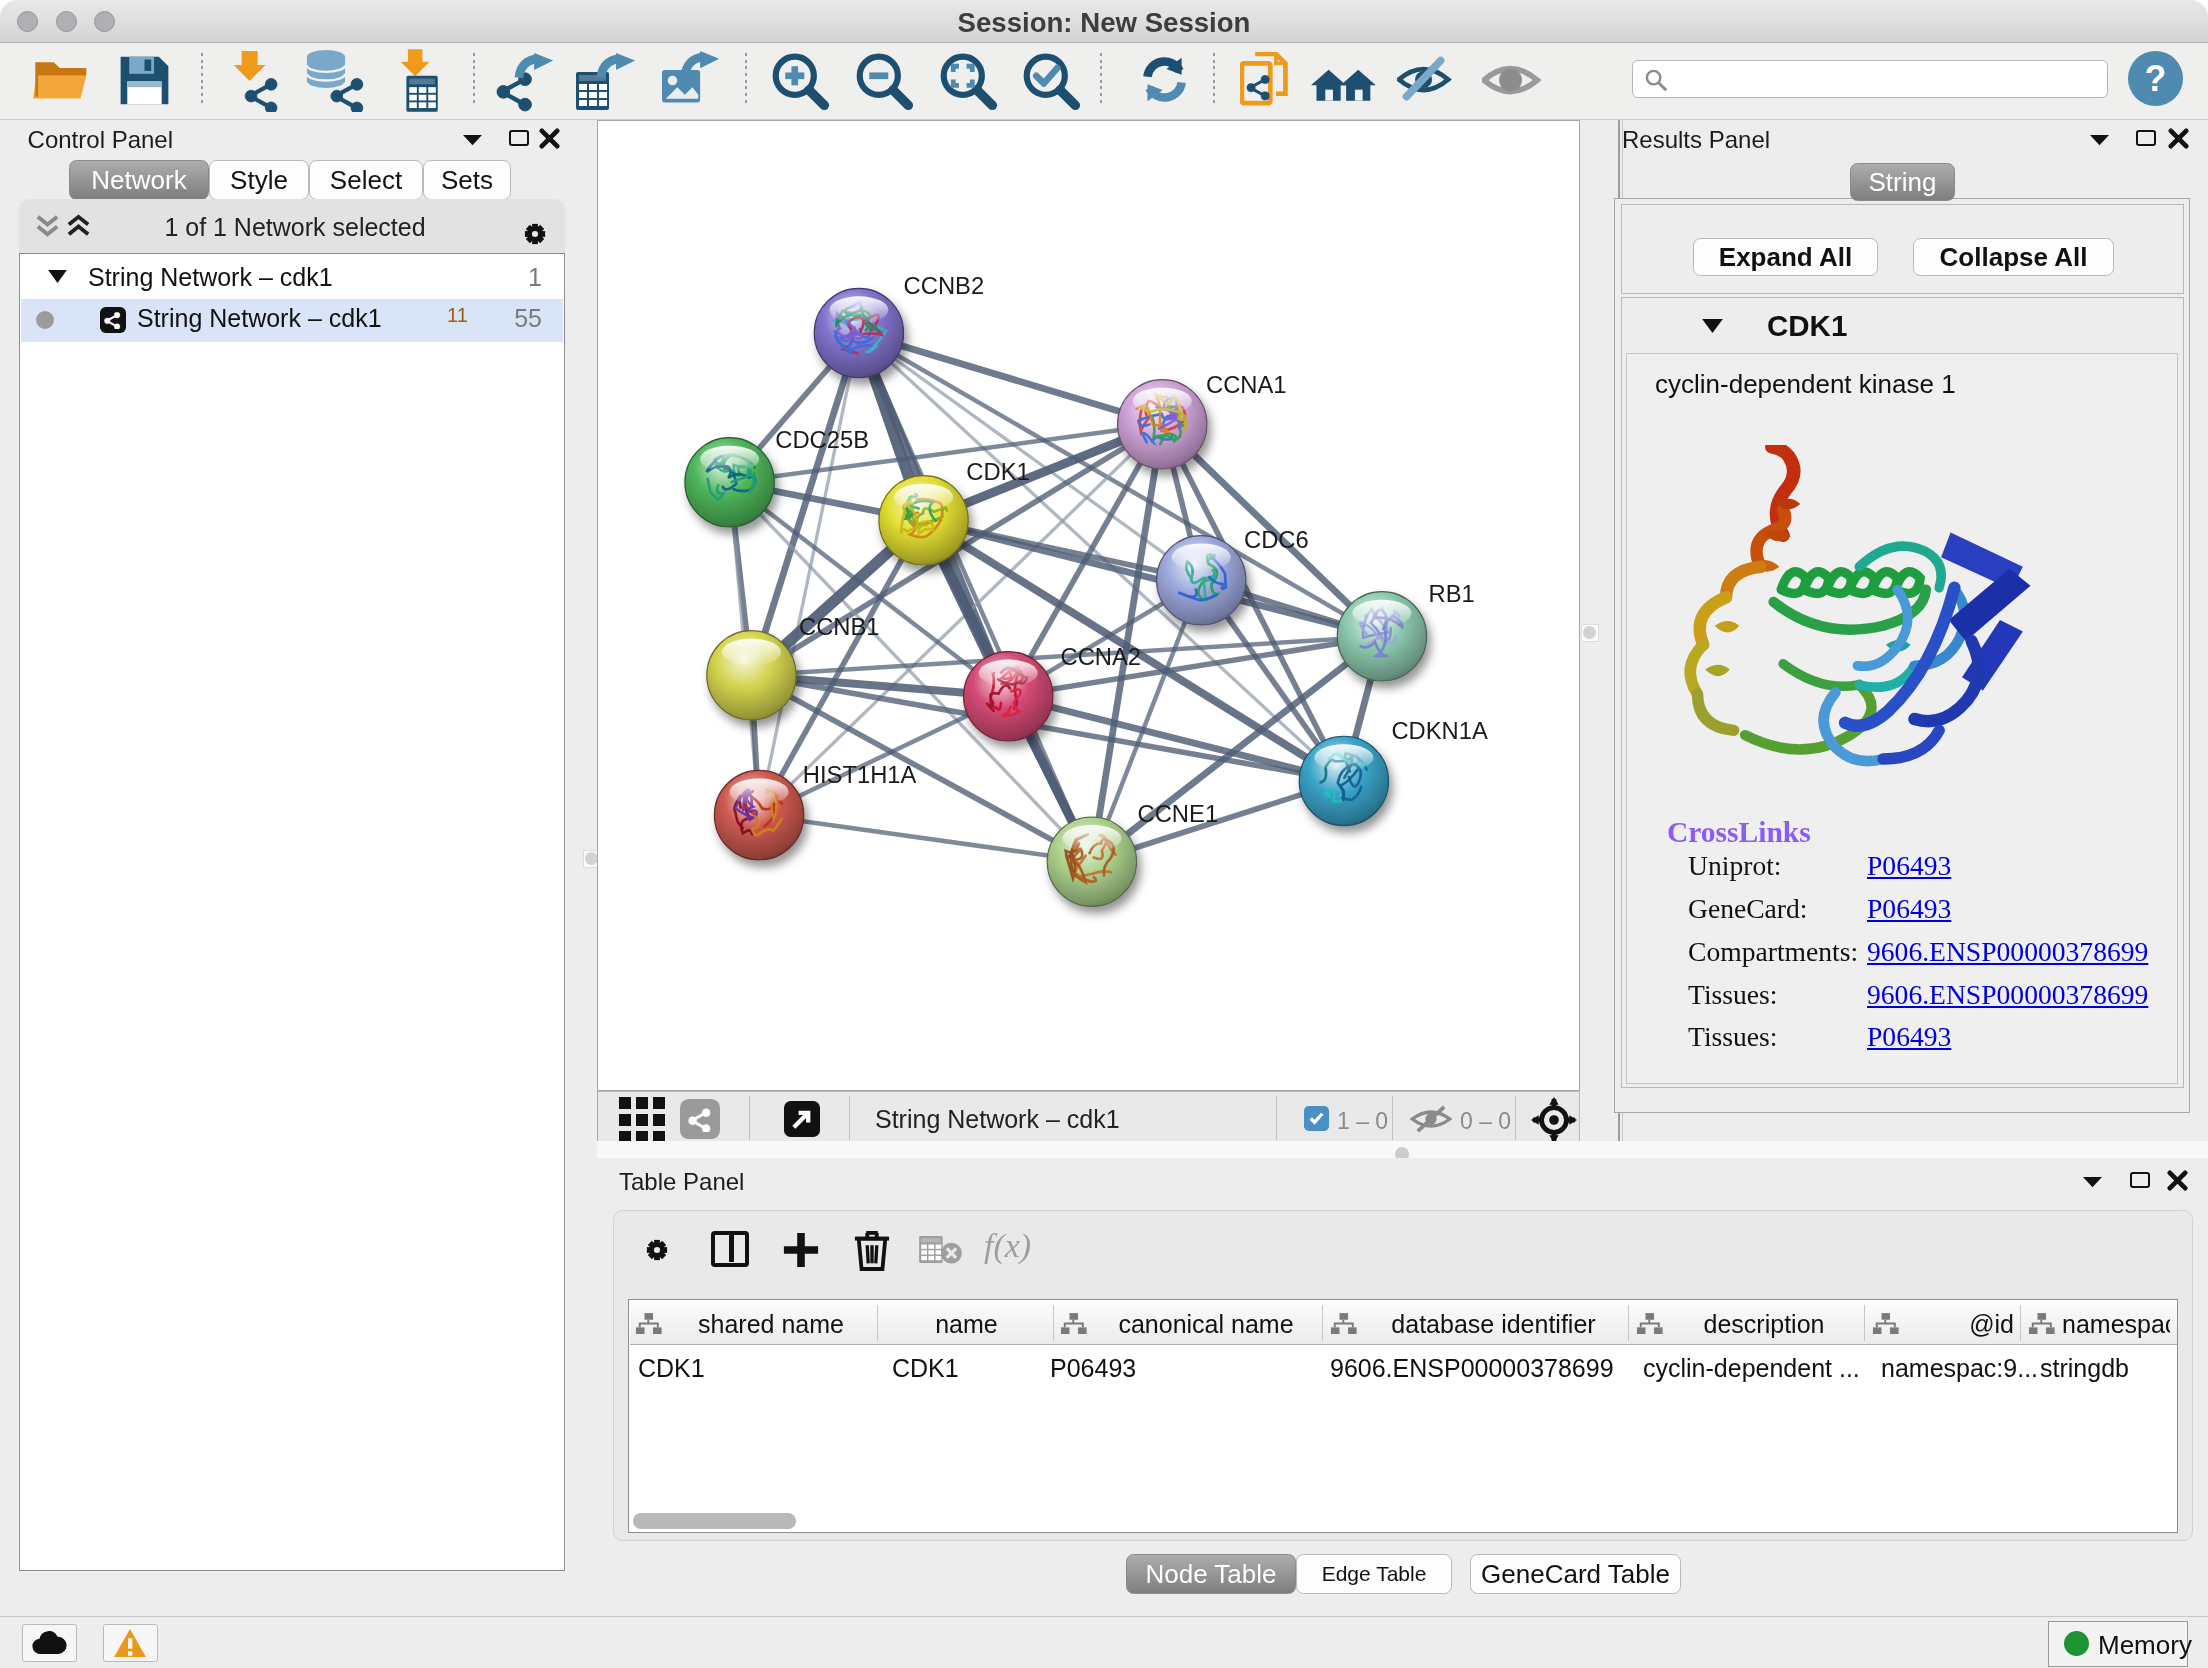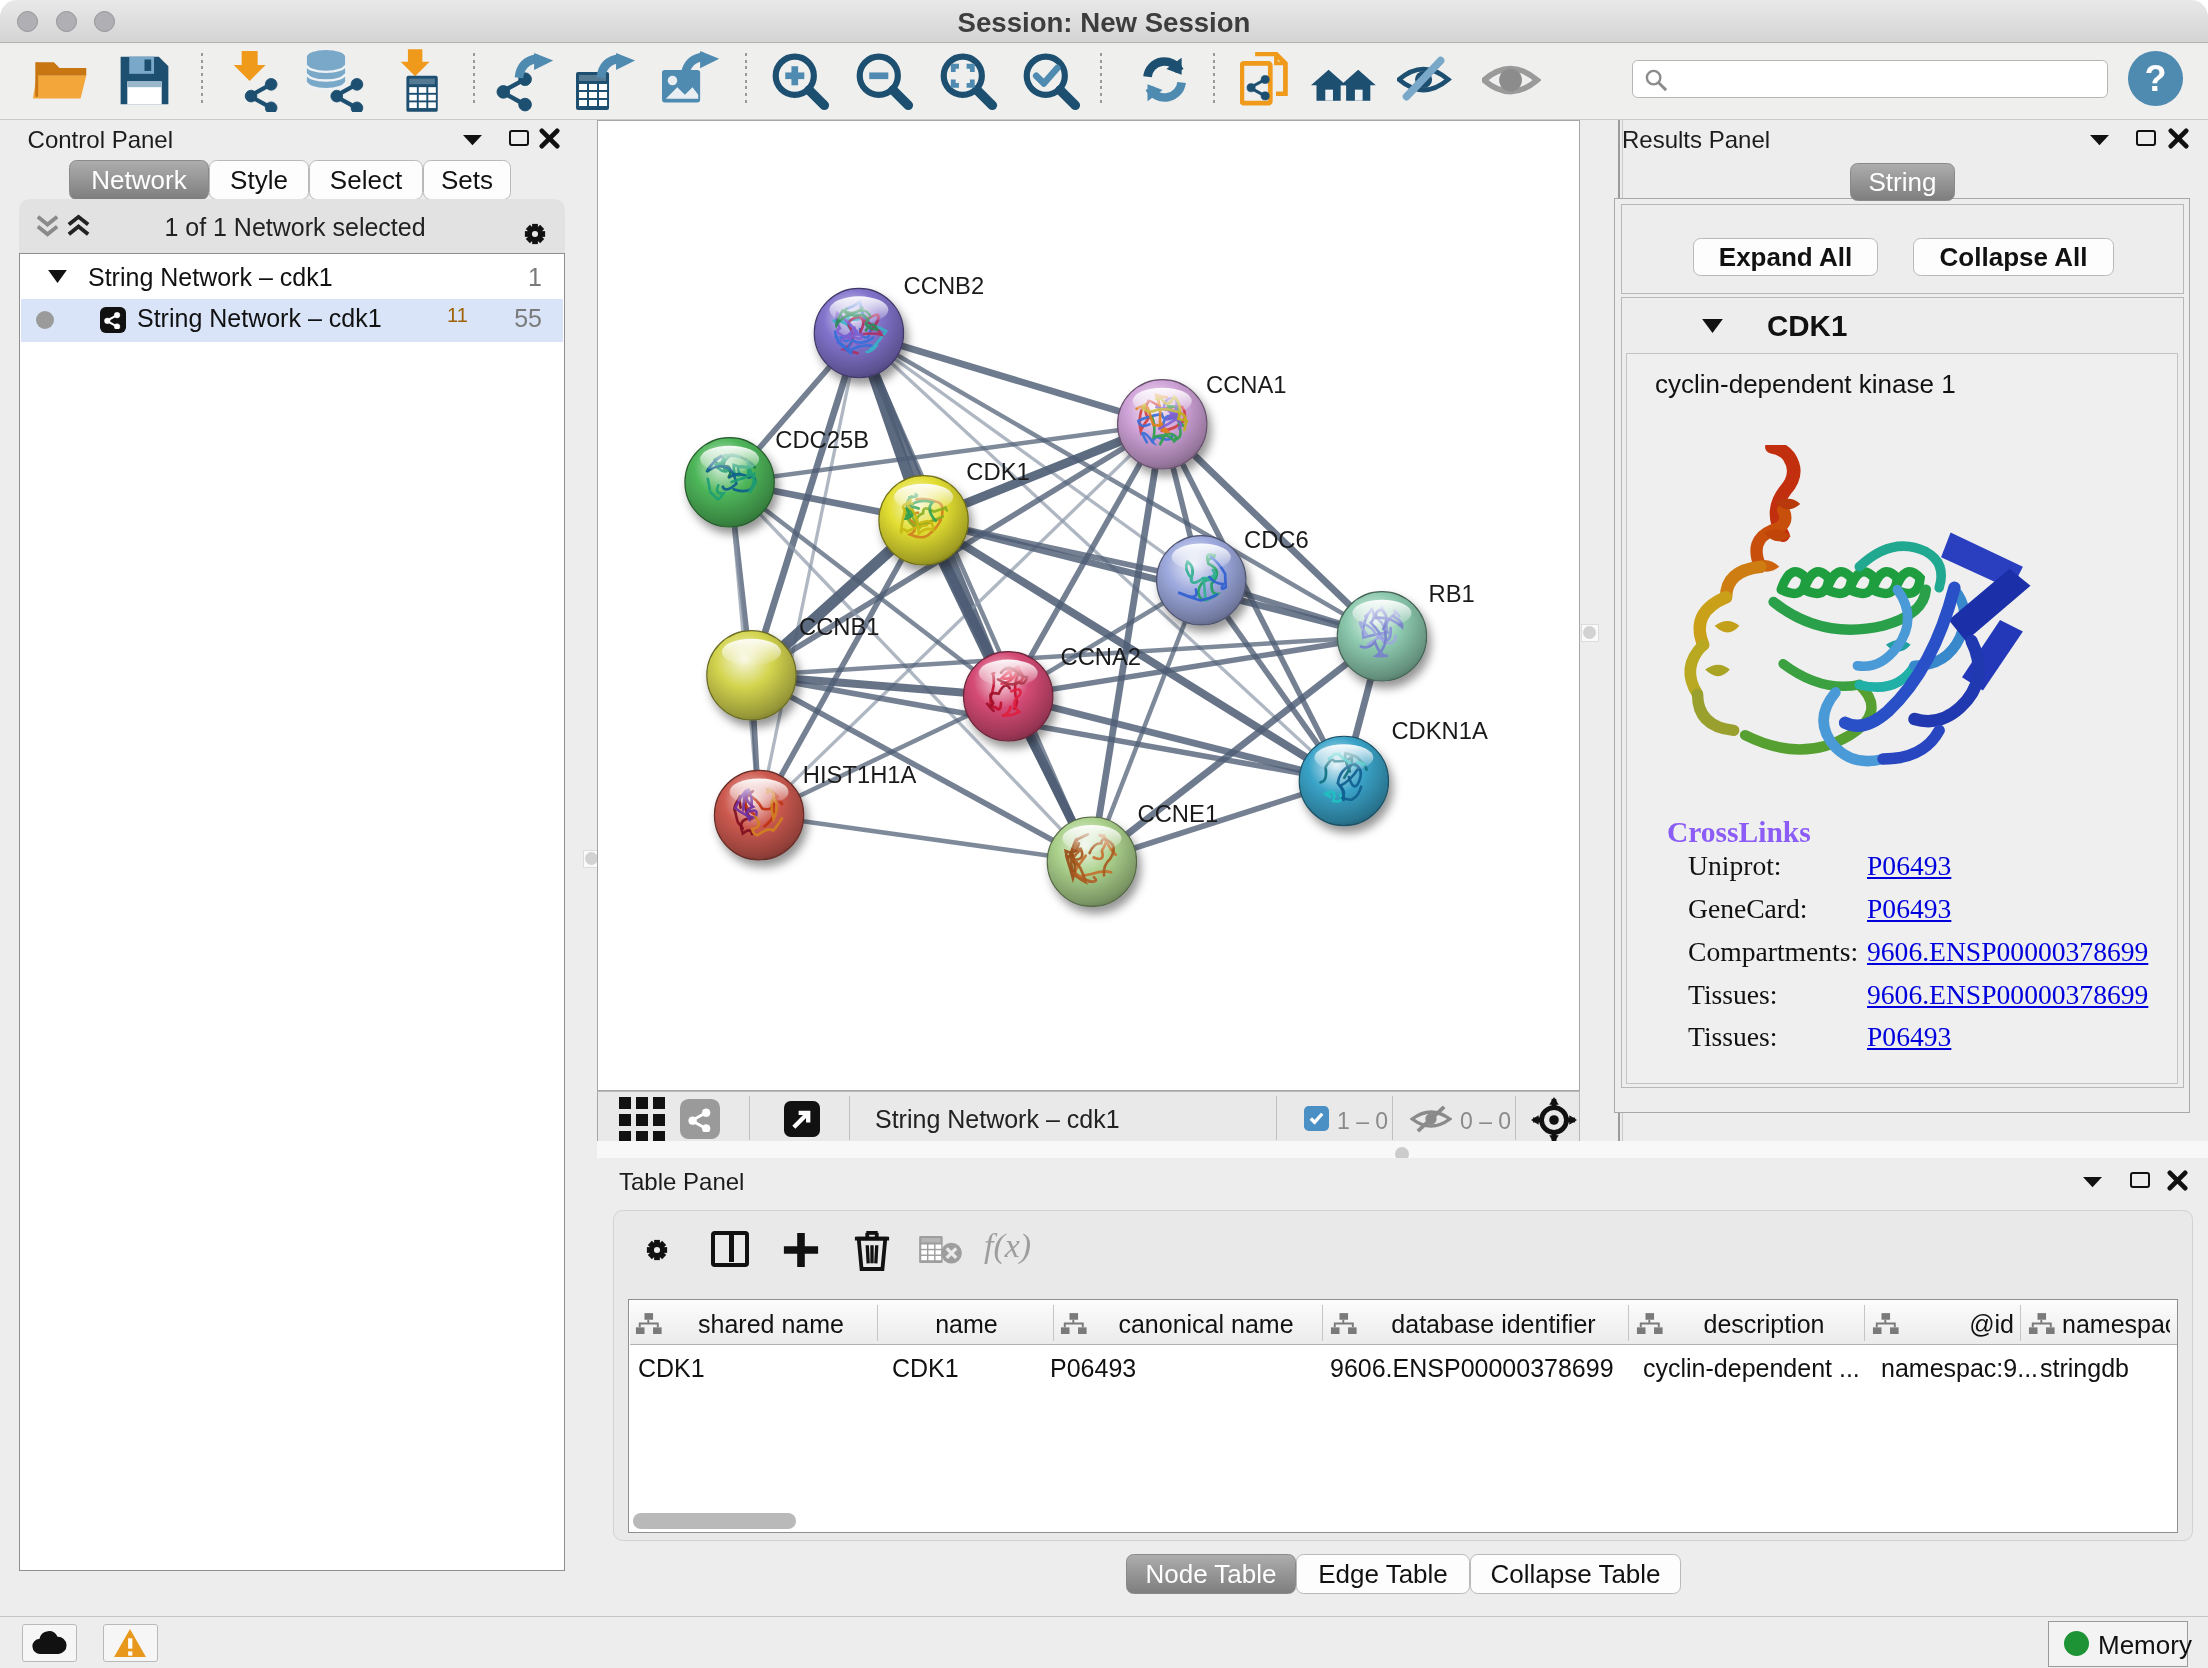--- a/index.html
+++ b/index.html
@@ -833,22 +833,22 @@
     <div class="abs" style="left:2062px;top:1310px;width:108px;text-align:center;font-size:25px;color:#111;overflow:hidden;white-space:nowrap">namespac</div>
     <div class="abs" style="left:638px;top:1354px;font-size:25px;color:#111">CDK1</div>
     <div class="abs" style="left:892px;top:1354px;font-size:25px;color:#111">CDK1</div>
     <div class="abs" style="left:1050px;top:1354px;font-size:25px;color:#111">P06493</div>
     <div class="abs" style="left:1330px;top:1354px;font-size:25px;color:#111">9606.ENSP00000378699</div>
     <div class="abs" style="left:1643px;top:1354px;font-size:25px;color:#111">cyclin-dependent ...</div>
     <div class="abs" style="left:1881px;top:1354px;font-size:25px;color:#111">namespac:9...</div>
     <div class="abs" style="left:2040px;top:1354px;font-size:25px;color:#111">stringdb</div>
     <div class="abs" style="left:633px;top:1513px;width:163px;height:16px;border-radius:8.6px;background:#b9b9b9"></div>
     <div class="abs seg sel" style="left:1126px;top:1554px;width:170px;height:40px;border-radius:7.6px;font-size:26px;line-height:38px">Node Table</div>
-    <div class="abs seg" style="left:1296px;top:1554px;width:174px;height:40px;border-radius:7.6px;font-size:26px;line-height:38px">Edge Table</div>
-    <div class="abs seg" style="left:1470px;top:1554px;width:211px;height:40px;border-radius:7.6px;font-size:26px;line-height:38px">Collapse Table</div>
+    <div class="abs seg" style="left:1296px;top:1554px;width:156px;height:40px;border-radius:7.6px;font-size:21px;line-height:38px">Edge Table</div>
+    <div class="abs seg" style="left:1470px;top:1554px;width:211px;height:40px;border-radius:7.6px;font-size:26px;line-height:38px">GeneCard Table</div>
     <div class="abs" style="left:0;top:1616px;width:2208px;height:1px;background:#c6c6c6"></div>
     <div class="abs" style="left:22px;top:1624px;width:55px;height:38px;background:#f6f6f6;border:1px solid #b9b9b9;border-radius:2.9px"></div>
     <svg class="abs" style="left:31px;top:1631px" width="36" height="25" viewBox="0 0 38 26">
       <path d="M10 24 a8 8 0 0 1 -1 -16 a10 10 0 0 1 19 -2 a7 7 0 0 1 1 18 Z" fill="#111"></path>
     </svg>
     <div class="abs" style="left:103px;top:1624px;width:55px;height:38px;background:#f6f6f6;border:1px solid #b9b9b9;border-radius:2.9px"></div>
     <svg class="abs" style="left:113px;top:1628px" width="34" height="30" viewBox="0 0 36 32">
       <path d="M18 1 L35 31 L1 31 Z" fill="#e8981c"></path>
       <rect x="16" y="11" width="4.5" height="11" fill="#fff"></rect>
       <rect x="16" y="25" width="4.5" height="4.5" fill="#fff"></rect>

